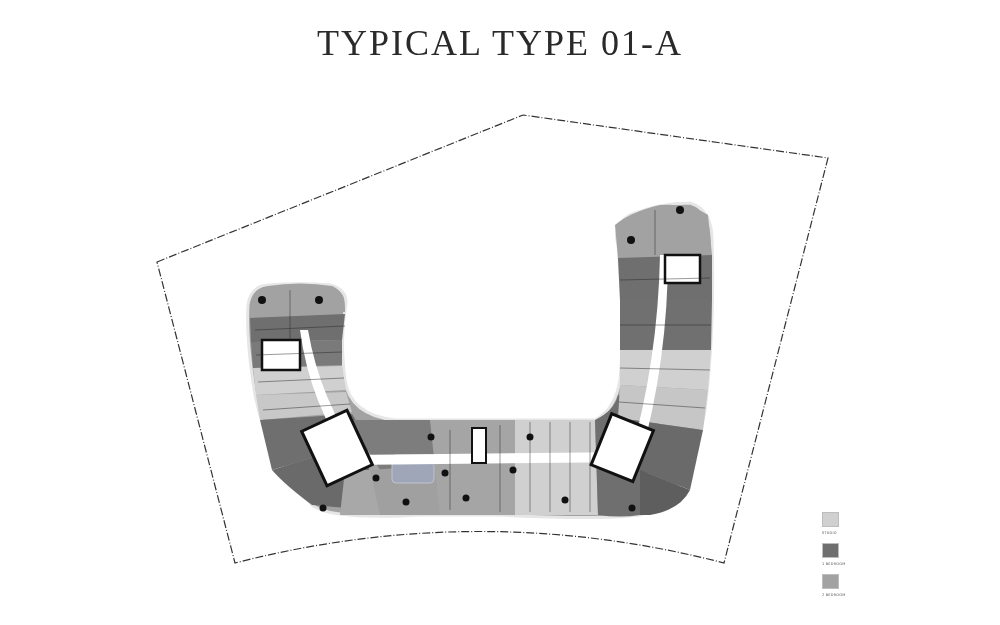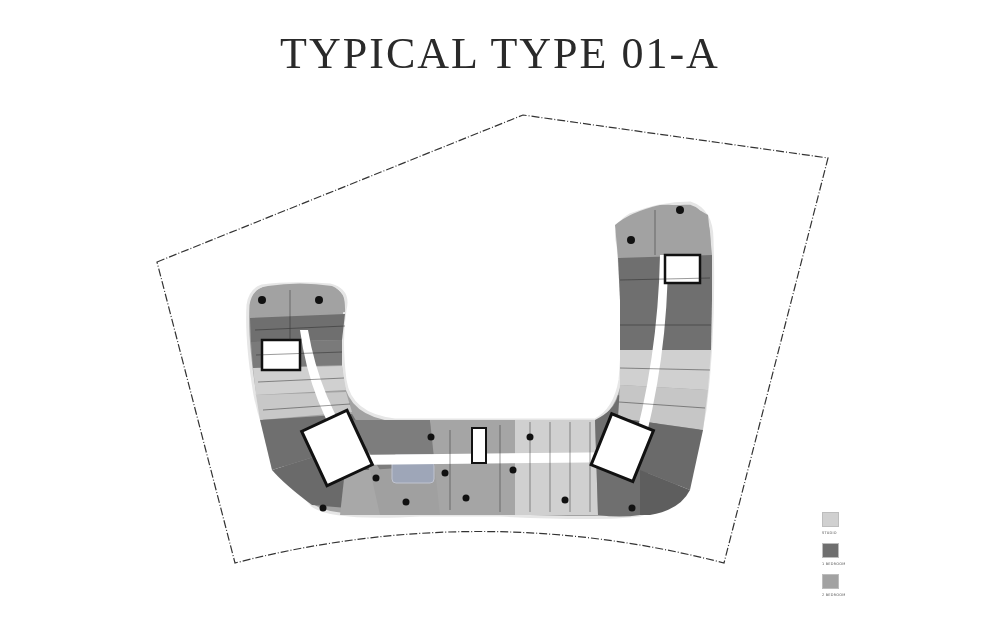--- a/index.html
+++ b/index.html
@@ -1,19 +1,19 @@
 <!DOCTYPE html>
 <html><head>
   <meta charset="utf-8">
   <style>
     html, body { margin: 0; padding: 0; background: #ffffff; }
     body { width: 1000px; height: 625px; position: relative; overflow: hidden; font-family: "DejaVu Serif", serif; }
     .title {
-      position: absolute; left: 0; top: 28px; width: 1000px; text-align: center;
-      font-family: "Liberation Serif", "DejaVu Serif", serif; font-size: 44px; letter-spacing: 2px;
+      position: absolute; left: 0; top: 22px; width: 1000px; text-align: center;
+      font-family: "Liberation Serif", "DejaVu Serif", serif; font-size: 36px; letter-spacing: 2px;
       color: #2a2a2a; font-weight: normal;
     }
     svg.plan { position: absolute; left: 0; top: 0; }
     .legend { position: absolute; left: 822px; top: 512px; width: 60px; }
     .legend-item { position: relative; height: 31px; }
     .swatch { width: 17px; height: 15px; border: 1px solid #bdbdbd; box-sizing: border-box; }
     .legend-label { font-family: "DejaVu Sans", sans-serif; font-size: 3.5px; color: #555; margin-top: 4px; letter-spacing: 0.2px; white-space: nowrap; }
   </style>
 </head>
 <body>

